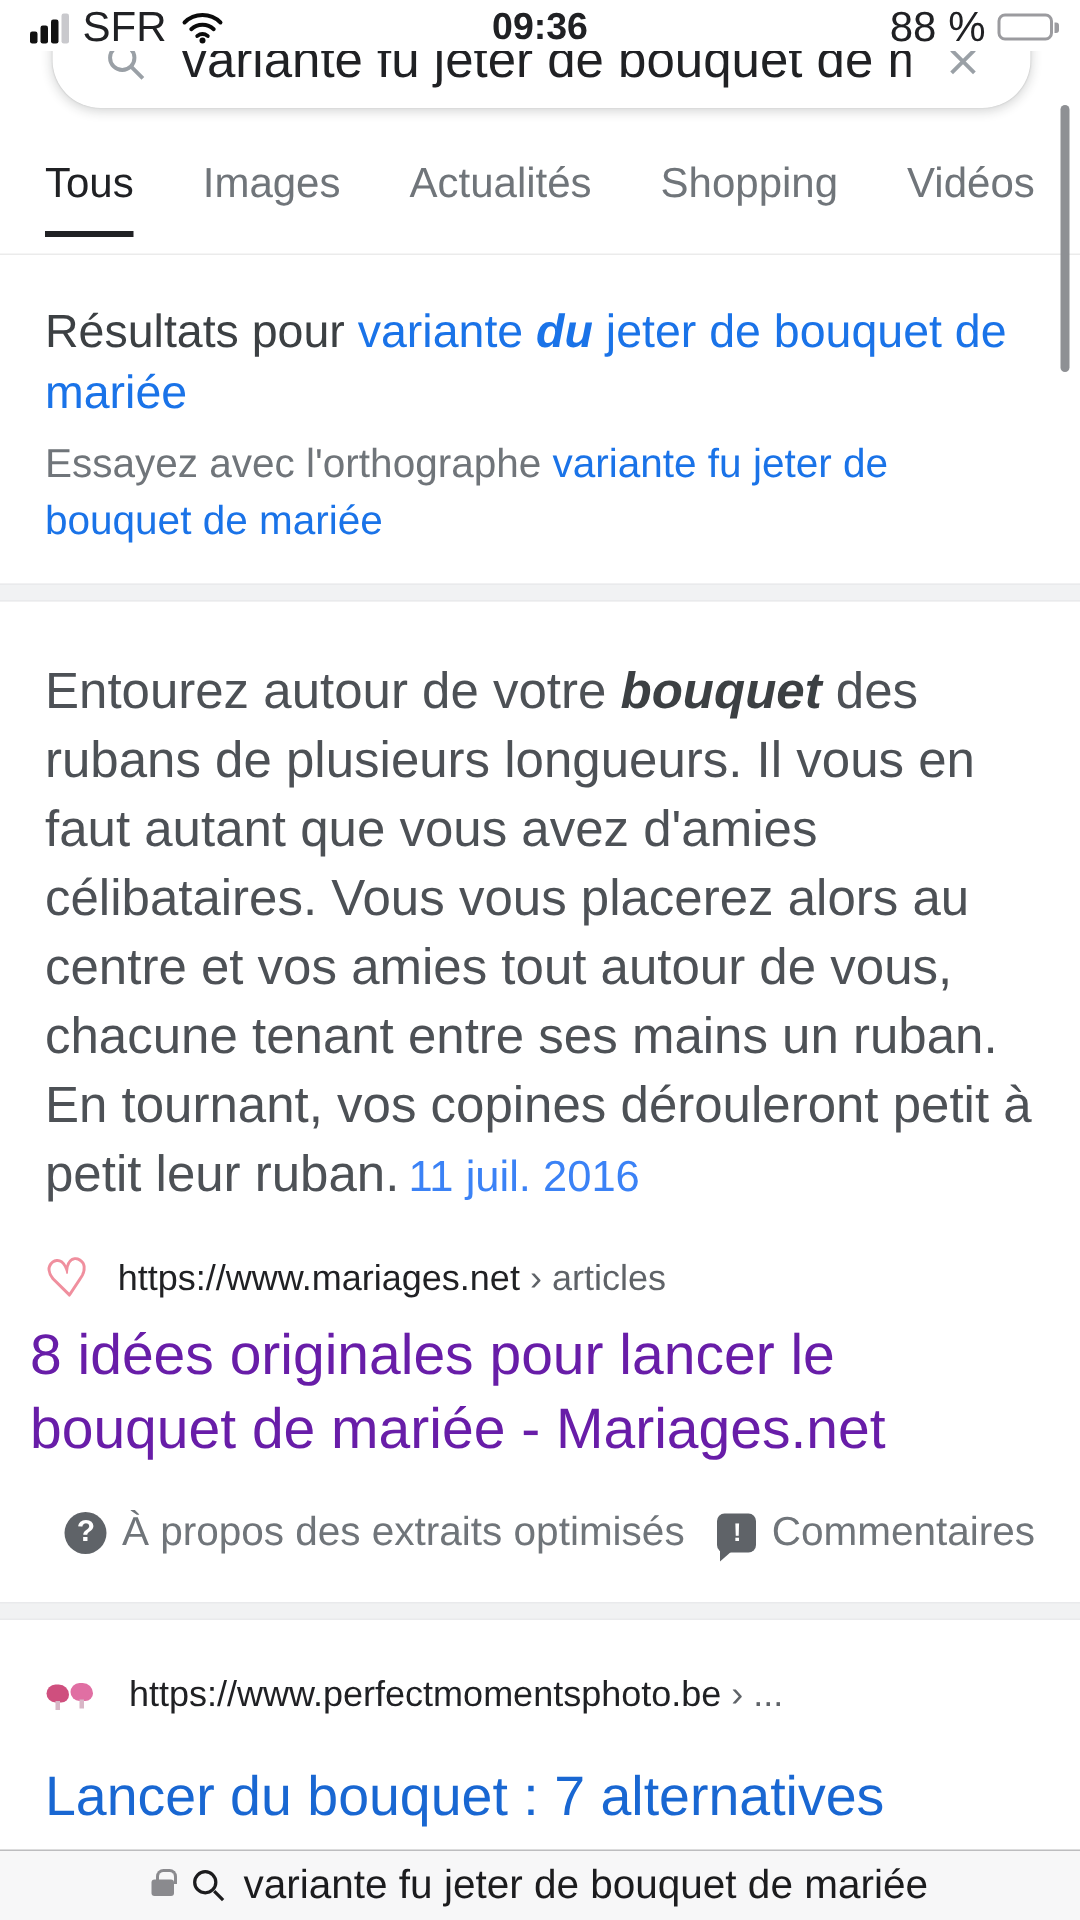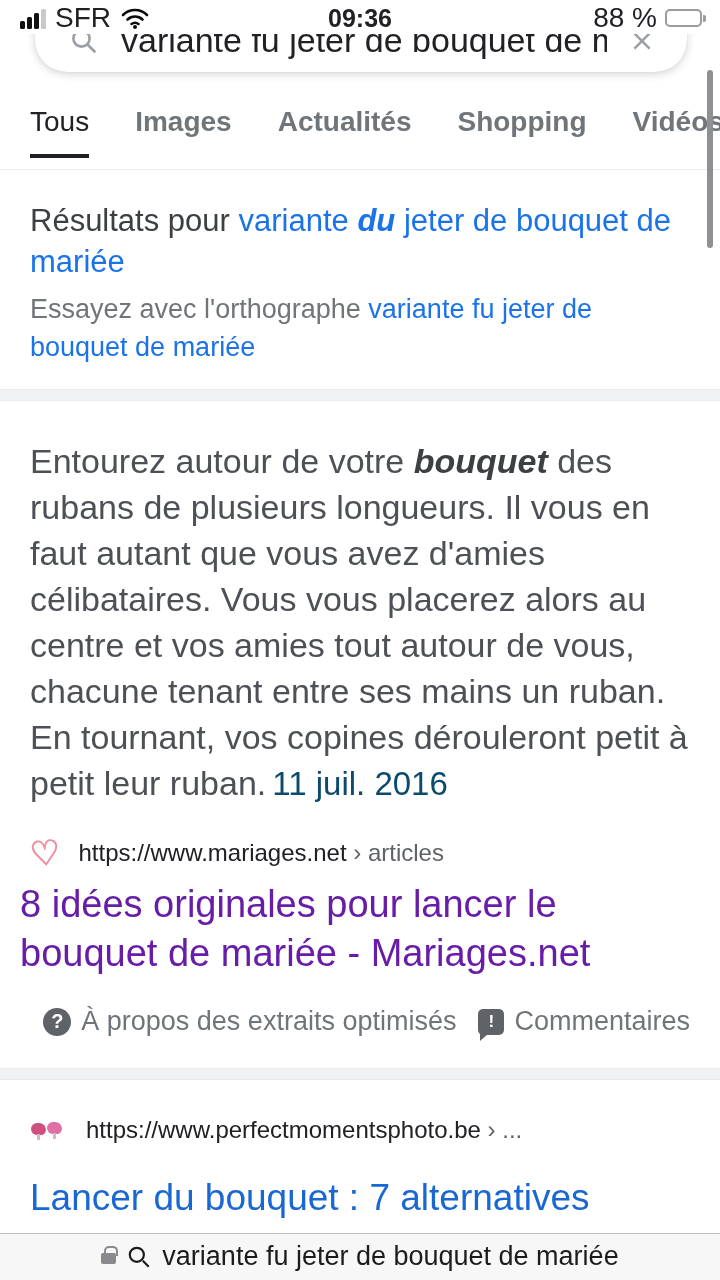--- a/index.html
+++ b/index.html
@@ -50,42 +50,42 @@
     position:absolute; right:7px; top:70px; width:6px; height:178px;
     background:#8e9094; border-radius:3px; z-index:30;
   }
 
   
   .tabs {
     position:absolute; top:96px; left:0; width:720px; height:74px;
     display:flex; align-items:flex-start; gap:46px; padding:10px 0 0 30px;
     border-bottom:1px solid #ebebeb; background:#fff;
   }
-  .tab { font-size:28px; color:#70757a; padding-bottom:16px; white-space:nowrap;font-weight:bold; }
+  .tab { font-size:28px; color:#70757a; padding-bottom:16px; white-space:nowrap; }
   .tab.active { color:#202124; font-weight:400; border-bottom:4px solid #202124; }
 
   
   .results-for { position:absolute; top:200px; left:0; width:720px; padding:0 28px 0 30px; }
   .rf-main { font-size:31px; line-height:41px; color:#3c4043; }
   .rf-main .blue { color:#1a73e8; }
   .rf-main .emph { color:#1a73e8; font-weight:bold; font-style:italic; }
   .rf-sub { margin-top:8px; font-size:27px; line-height:38px; color:#70757a; }
   .rf-sub .blue { color:#1a73e8; }
 
   .section-gap {
     position:absolute; left:0; width:720px; height:12px;
     background:#f1f2f3; border-top:1px solid #e9eaec; border-bottom:1px solid #e9eaec;
   }
   .gap1 { top:389px; } .gap2 { top:1068px; }
 
   
   .snippet { position:absolute; top:438px; left:0; width:720px; padding:0 28px 0 30px; }
   .snippet-text { font-size:34px; line-height:46px; color:#4d5156; }
   .snippet-text b { color:#3c4043;font-style:italic; }
-  .snippet-date { font-size:33px; color:#0c4a6e; margin-left:6px; }
+  .snippet-date { font-size:29px; color:#3b82f6; margin-left:6px; }
 
   .source-row { position:absolute; top:836px; left:30px; display:flex; align-items:center; gap:18px; }
   .heart-icon { font-size:34px; line-height:34px; color:#f08f9e; font-weight:bold;
                 display:inline-block; transform:rotate(-6deg); }
   .url-text { font-size:24px; color:#202124; }
   .crumb { color:#5f6368; }
 
   .result-title1 {
     position:absolute; top:880px; left:0; width:720px; padding:0 28px 0 20px;
     font-size:38px; line-height:49px; color:#681da8;

